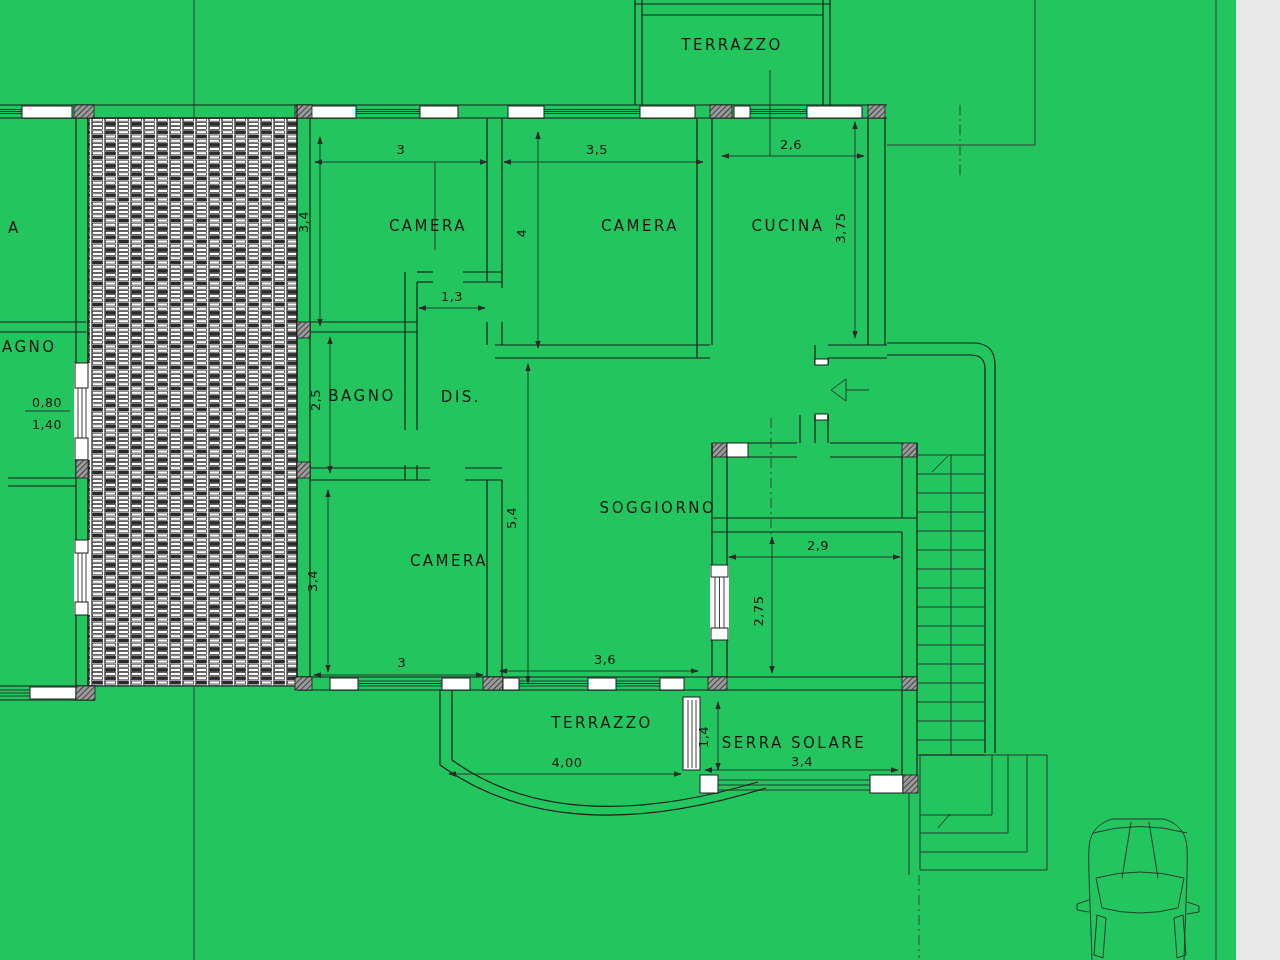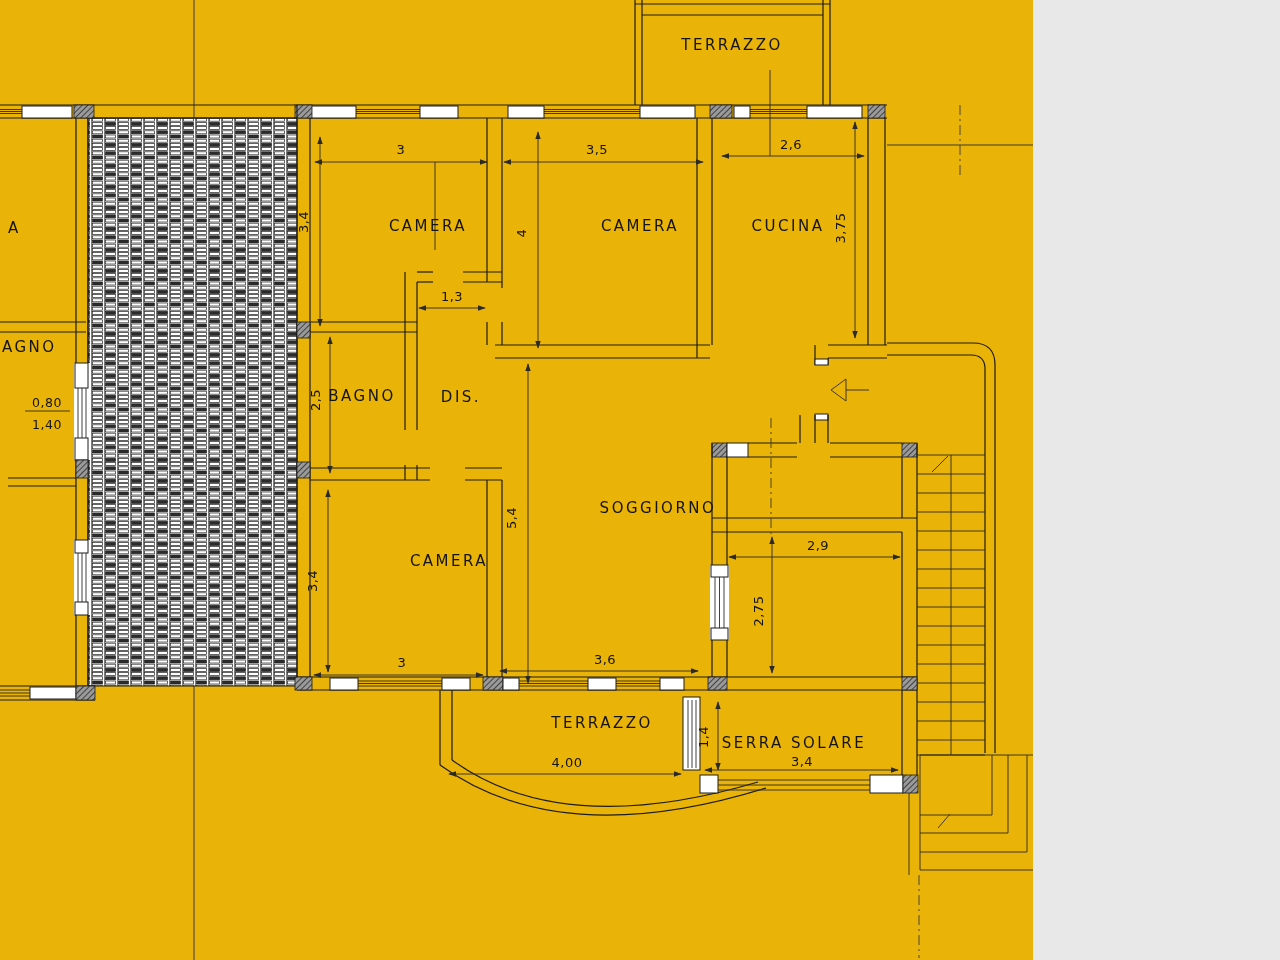--- a/index.html
+++ b/index.html
@@ -1,16 +1,16 @@
 <!DOCTYPE html>
 <html><head>
 <meta charset="utf-8">
 <style>
   html,body{margin:0;padding:0;background:#e8e8e8;}
-  .paper{position:relative;width:1033px;height:960px;background:#eab308;overflow:hidden;}
+  .paper{position:relative;width:1236px;height:960px;background:#22c55e;overflow:hidden;}
   svg{display:block;}
   .wall{stroke:#1d1d1d;stroke-width:1.2;fill:none;}
   .thin{stroke:#2a2a2a;stroke-width:0.9;fill:none;}
   .dim{stroke:#2a2a2a;stroke-width:0.9;fill:none;}
   .site{stroke:#3a3a3a;stroke-width:1;fill:none;}
   .dashdot{stroke:#3a3a3a;stroke-width:0.9;fill:none;stroke-dasharray:10 4 2 4;}
   .pier{fill:url(#wh);stroke:#1d1d1d;stroke-width:0.8;}
   .sill{fill:#ffffff;stroke:#1d1d1d;stroke-width:1;}
   .whitebg{fill:#ffffff;stroke:none;}
   text{font-family:"DejaVu Sans","Liberation Sans",sans-serif;fill:#141414;}

